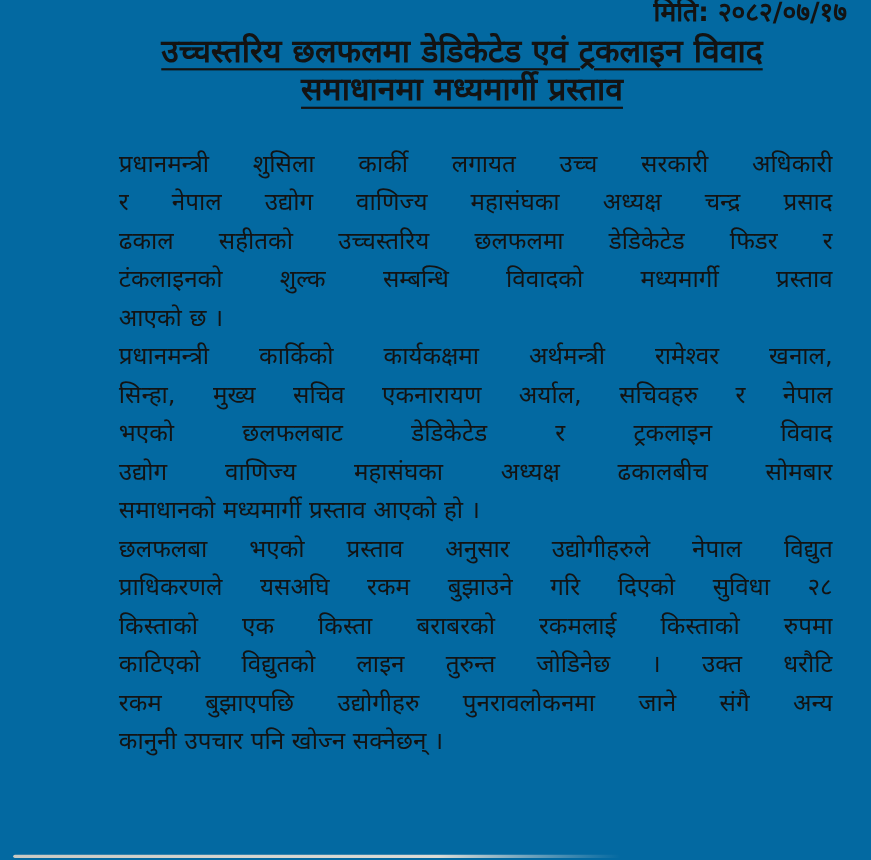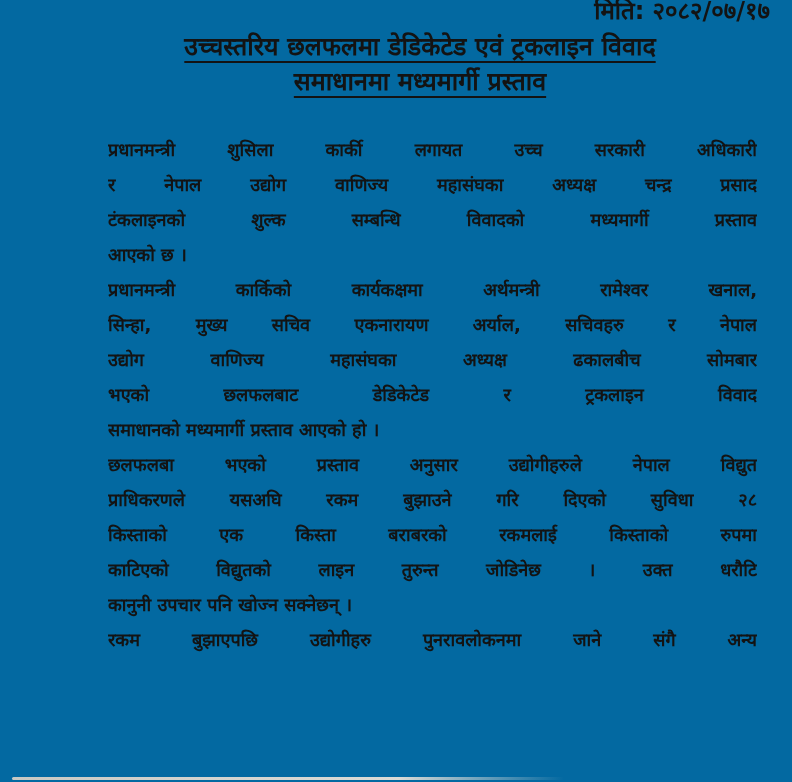--- a/index.html
+++ b/index.html
@@ -20,40 +20,39 @@
     font-weight: 700;
     line-height: 30px;
     white-space: nowrap;
   }
   .title-block {
     position: absolute;
     top: 29px;
     left: 108px;
     width: 624px;
     text-align: center;
-    font-size: 25px;
+    font-size: 29px;
     font-weight: 700;
     line-height: 35px;
   }
   .title-line {
     height: 35px;
     overflow: visible;
     white-space: nowrap;
     text-decoration: underline;
     text-decoration-thickness: 2px;
     text-underline-offset: 6px;
   }
   .body-block {
     position: absolute;
     top: 132px;
     left: 108px;
     width: 649px;
-    font-size: 18px;
+    font-size: 22px;
     line-height: 35px;
-    font-weight: bold;
   }
   .body-line {
     margin: 0;
     height: 35px;
     overflow: hidden;
     text-align: justify;
     text-align-last: justify;
   }
   .body-line.para-end {
     text-align-last: left;
@@ -79,38 +78,39 @@
   <div class="title-block">
     <div class="title-line">उच्चस्तरिय छलफलमा डेडिकेटेड एवं ट्रकलाइन विवाद</div>
     <div class="title-line">समाधानमा मध्यमार्गी प्रस्ताव</div>
   </div>
 
   <div class="body-block">
 
     <div>
       <p class="body-line">प्रधानमन्त्री शुसिला कार्की लगायत उच्च सरकारी अधिकारी</p>
       <p class="body-line">र नेपाल उद्योग वाणिज्य महासंघका अध्यक्ष चन्द्र प्रसाद</p>
+      <p class="body-line">ढकाल सहीतको उच्चस्तरिय छलफलमा डेडिकेटेड फिडर र</p>
       <p class="body-line">टंकलाइनको शुल्क सम्बन्धि विवादको मध्यमार्गी प्रस्ताव</p>
       <p class="body-line para-end">आएको छ ।</p>
     </div>
 
     <div>
       <p class="body-line">प्रधानमन्त्री कार्किको कार्यकक्षमा अर्थमन्त्री रामेश्वर खनाल,</p>
       <p class="body-line">सिन्हा, मुख्य सचिव एकनारायण अर्याल, सचिवहरु र नेपाल</p>
+      <p class="body-line">भएको छलफलबाट डेडिकेटेड र ट्रकलाइन विवाद</p>
       <p class="body-line">उद्योग वाणिज्य महासंघका अध्यक्ष ढकालबीच सोमबार</p>
-      <p class="body-line">भएको छलफलबाट डेडिकेटेड र ट्रकलाइन विवाद</p>
       <p class="body-line para-end">समाधानको मध्यमार्गी प्रस्ताव आएको हो ।</p>
     </div>
 
     <div>
       <p class="body-line">छलफलबा भएको प्रस्ताव अनुसार उद्योगीहरुले नेपाल विद्युत</p>
       <p class="body-line">प्राधिकरणले यसअघि रकम बुझाउने गरि दिएको सुविधा २८</p>
       <p class="body-line">किस्ताको एक किस्ता बराबरको रकमलाई किस्ताको रुपमा</p>
       <p class="body-line">काटिएको विद्युतको लाइन तुरुन्त जोडिनेछ । उक्त धरौटि</p>
+      <p class="body-line">रकम बुझाएपछि उद्योगीहरु पुनरावलोकनमा जाने संगै अन्य</p>
       <p class="body-line para-end">कानुनी उपचार पनि खोज्न सक्नेछन् ।</p>
-      <p class="body-line">रकम बुझाएपछि उद्योगीहरु पुनरावलोकनमा जाने संगै अन्य</p>
     </div>
 
   </div>
 
   <div class="scan-artifact-line"></div>
 
 </div>
 
 </body></html>

